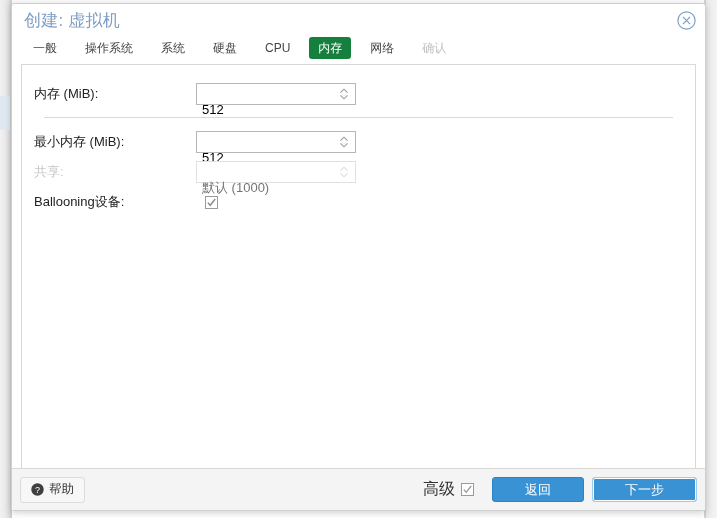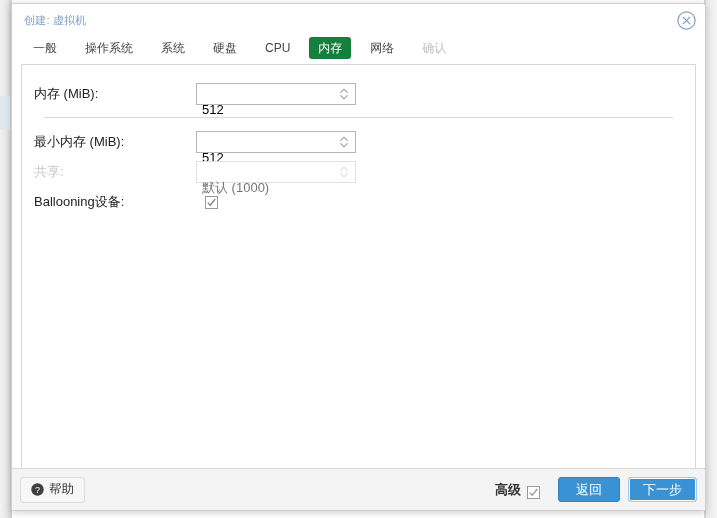--- a/index.html
+++ b/index.html
@@ -79,21 +79,21 @@
 
   .modal-header {
     position: relative;
     height: 33px;
     flex: 0 0 33px;
     display: flex;
     align-items: center;
   }
   .modal-title {
     margin-left: 12px;
-    font-size: 11px;
+    font-size: 17px;
     color: #7f9ec4;
     letter-spacing: 0.2px;
     white-space: nowrap;
   }
   .close-btn {
     position: absolute;
     right: 8px;
     top: 6px;
     width: 21px;
     height: 21px;
@@ -241,33 +241,32 @@
     font-size: 12.5px;
     color: #333333;
     cursor: pointer;
   }
   .help-icon { width: 13px; height: 13px; display: block; }
 
   .footer-spacer { flex: 1 1 auto; }
 
   .adv-wrap {
     display: flex;
-    align-items: flex-end;
+    align-items: center;
     gap: 6px;
-    font-size: 13px;
+    font-size: 16px;
     color: #333333;
     margin-right: 10px;
-    font-weight: bold;
   }
   .adv-wrap .checkbox { margin-left: 0; }
 
   .btn {
     height: 25px;
     min-width: 62px;
-    padding: 0 14px;
+    padding: 0 32px;
     border-radius: 3px;
     font-size: 13px;
     font-family: "Liberation Sans", "DejaVu Sans", sans-serif;
     color: #ffffff;
     background: #3892d4;
     border: 1px solid #2f83c2;
     cursor: pointer;
     margin-left: 8px;
     line-height: 23px;
     text-align: center;

